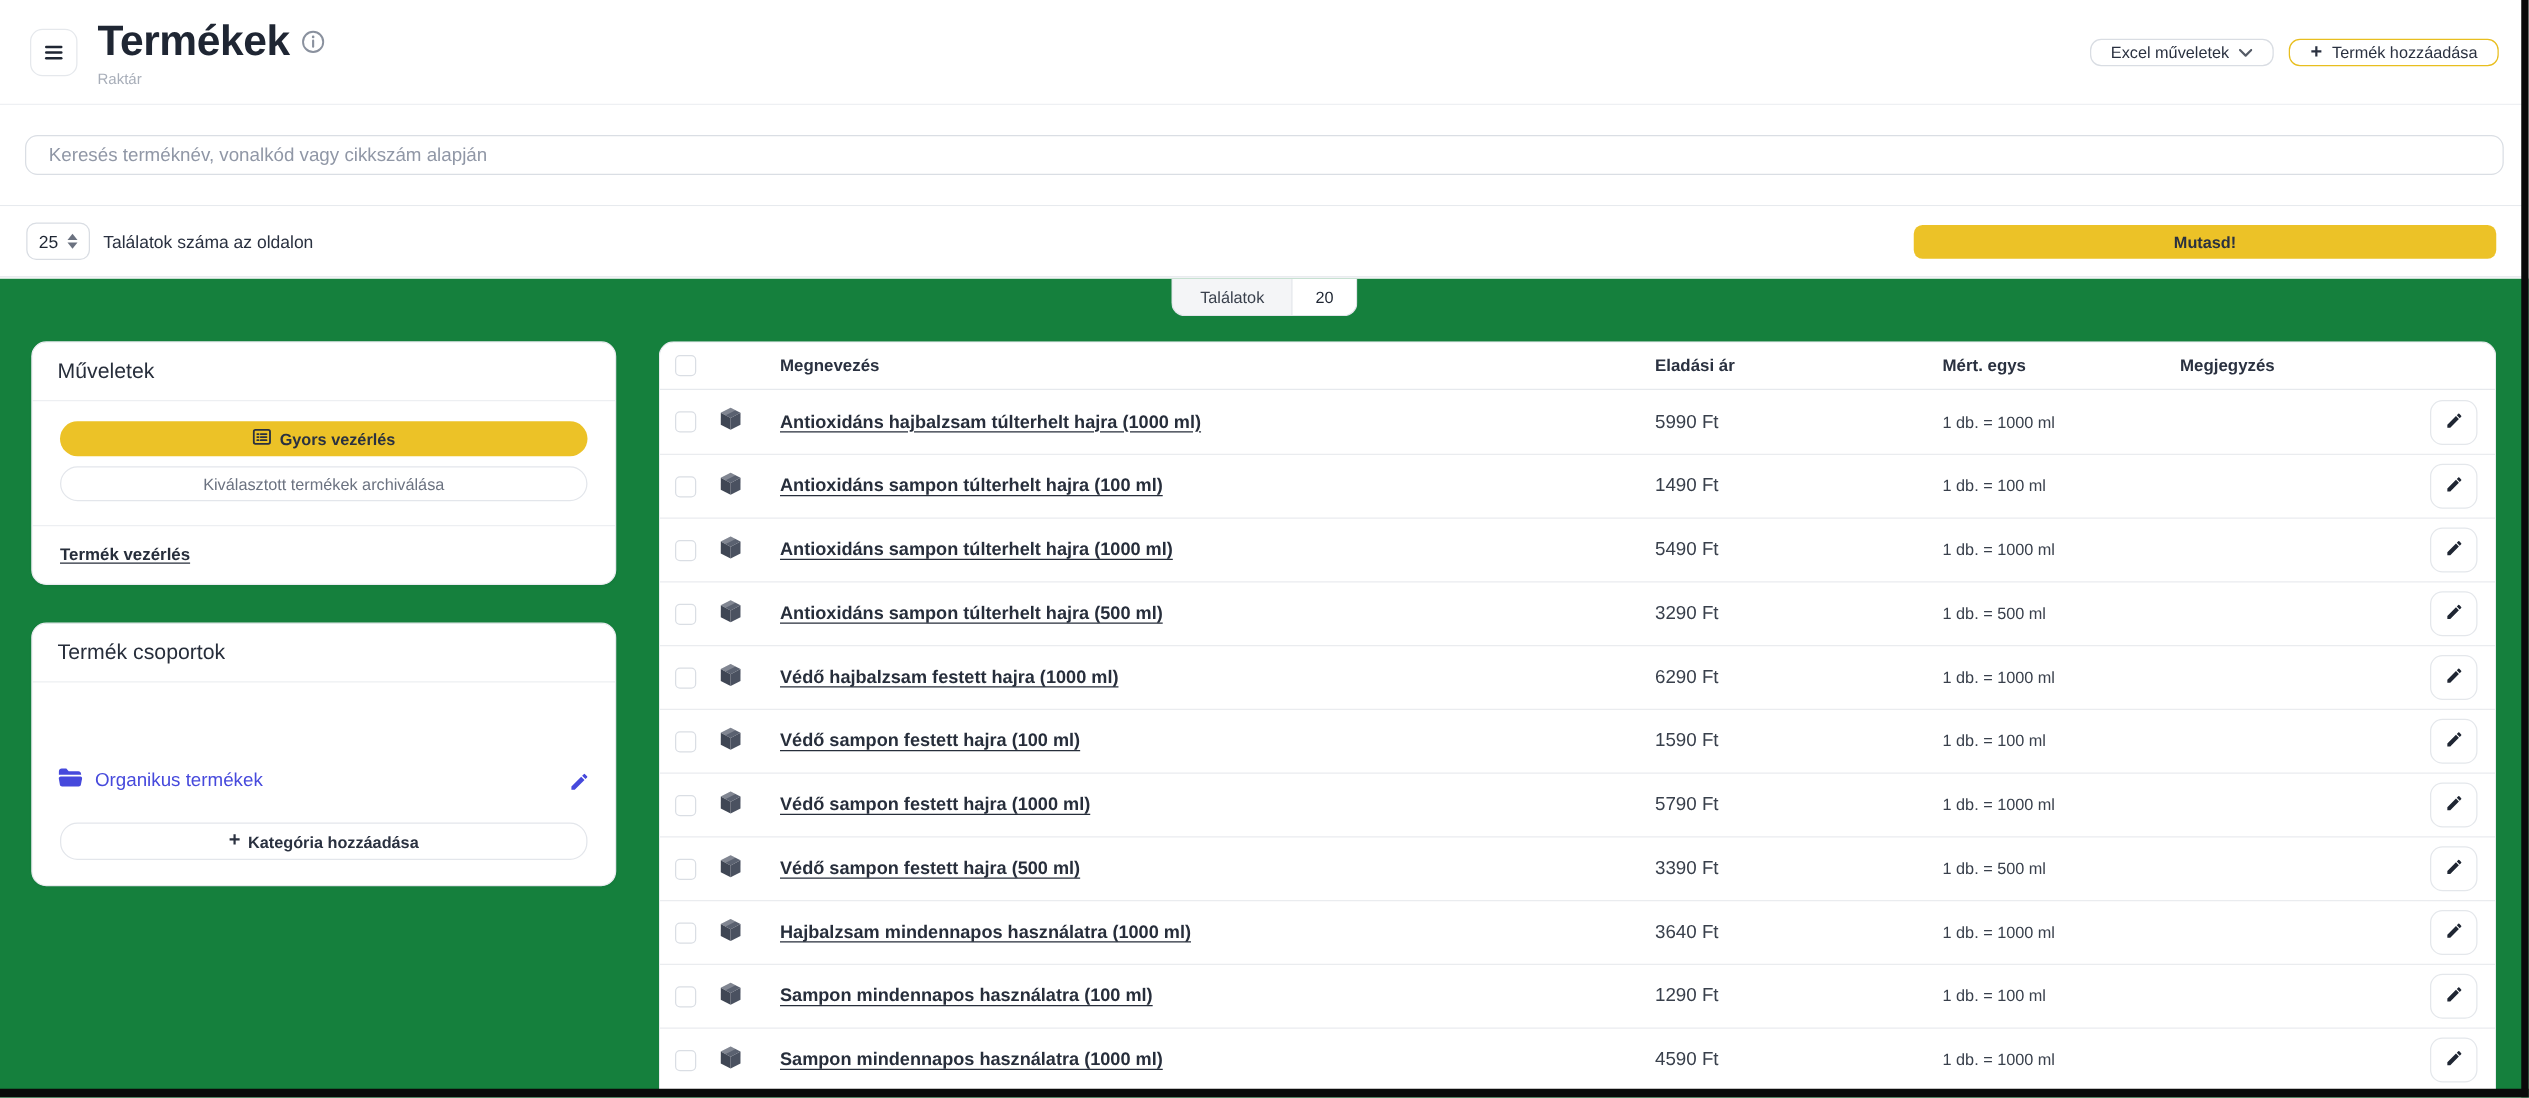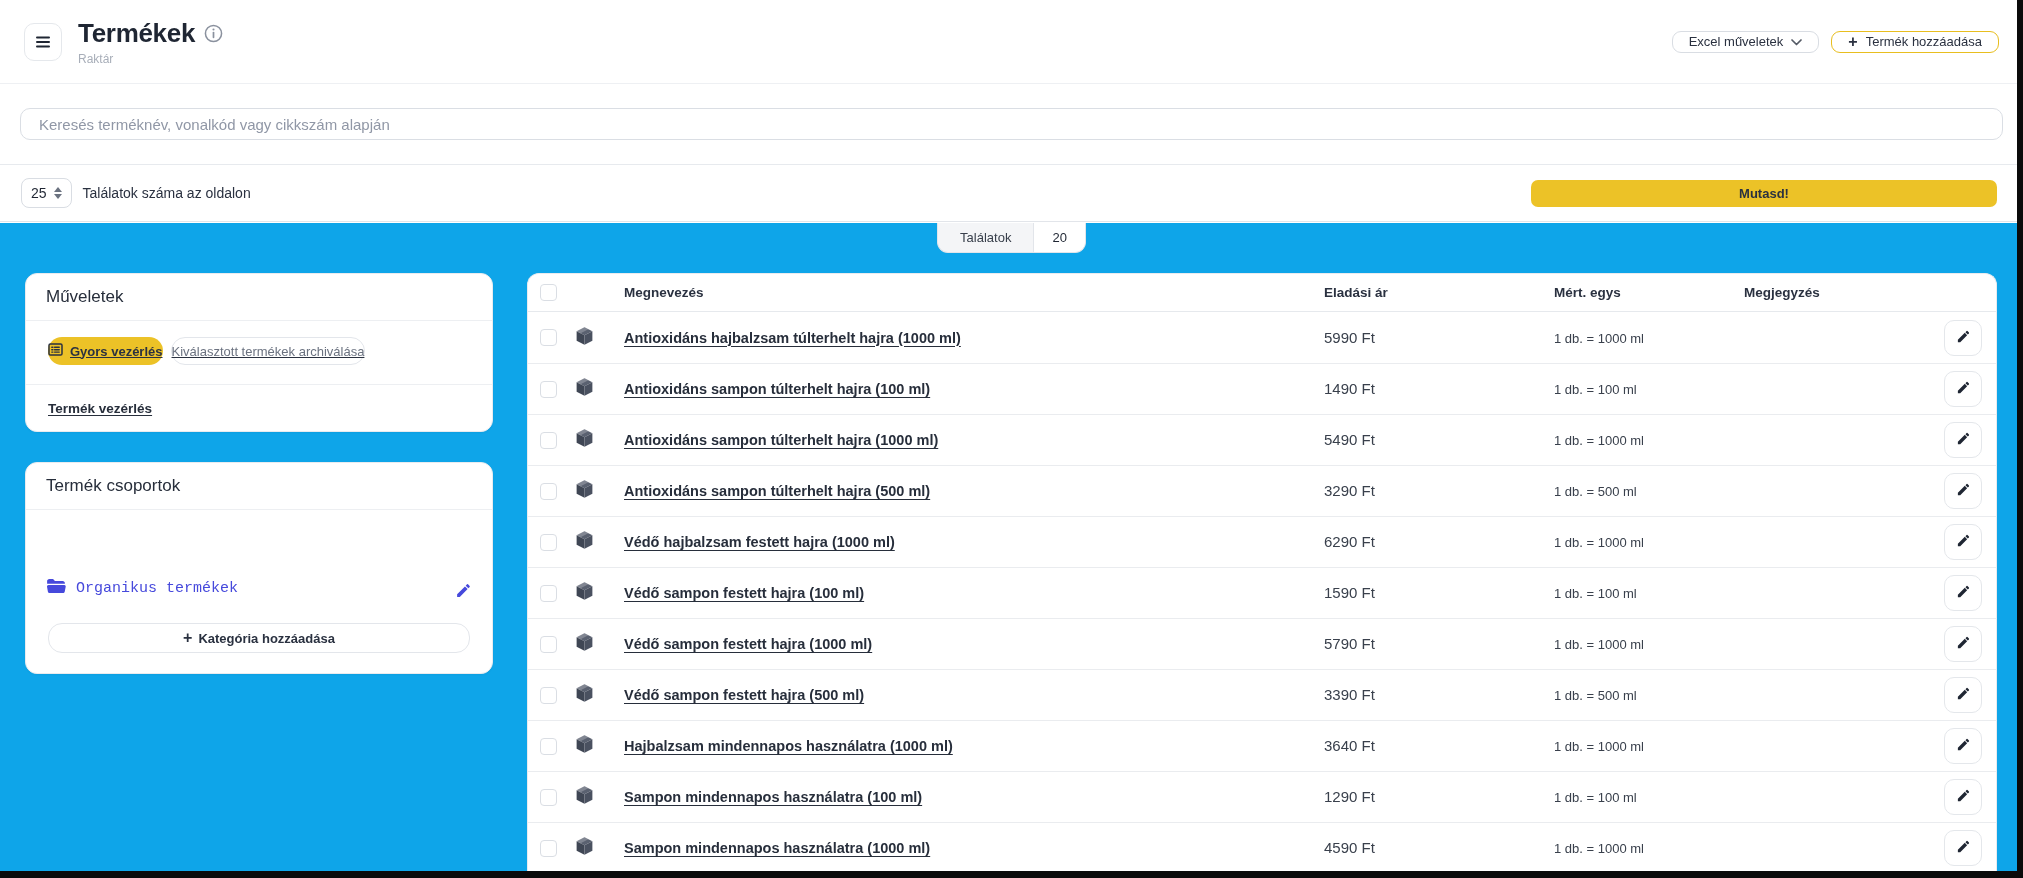--- a/index.html
+++ b/index.html
@@ -9,21 +9,21 @@
     font-family:"Liberation Sans", sans-serif; color:#2A3140;
   }
   
   .app-header { position:absolute; top:0; left:0; right:0; height:84px; background:#fff;
     border-bottom:1px solid #EEF0F3; display:flex; align-items:center; padding:0 24px; }
   .menu-btn { width:38px; height:38px; border:1px solid #E5E8EC; border-radius:10px; background:#fff;
     display:flex; align-items:center; justify-content:center; cursor:pointer; }
   .menu-btn svg { display:block; }
   .title-block { margin-left:16px; }
   .title-row { display:flex; align-items:center; gap:9px; }
-  .page-title { font-size:26px; font-weight:700; color:#1F2633; letter-spacing:-0.3px; }
+  .page-title { font-size:34px; font-weight:700; color:#1F2633; letter-spacing:-0.3px; }
   .info-icon { width:19px; height:19px; color:#8A919E; }
   .page-subtitle { font-size:12px; color:#A8AEB9; margin-top:3px; }
   .header-actions { margin-left:auto; display:flex; gap:12px; align-items:center; }
   .btn { display:inline-flex; align-items:center; justify-content:center; gap:8px; cursor:pointer;
     font-size:13px; color:#2A3140; background:#fff; border:1px solid #D9DDE3; border-radius:9px;
     height:22px; padding:0 16px; white-space:nowrap; }
   .btn-excel { font-weight:400; }
   .btn-add { border:1.5px solid #E8BE1F; font-weight:500; }
   .chev { color:#555B66; }
   .plus-glyph { font-size:16px; font-weight:700; line-height:1; }
@@ -40,42 +40,42 @@
     border:1px solid #D9DDE3; border-radius:8px; background:#fff; cursor:pointer; }
   .page-size-select .val { font-size:14px; color:#1F2633; }
   .updown { display:flex; flex-direction:column; gap:2px; }
   .updown i { display:block; width:0; height:0; border-left:4px solid transparent; border-right:4px solid transparent; }
   .updown .up { border-bottom:5px solid #6B7280; }
   .updown .down { border-top:5px solid #6B7280; }
   .page-size-label { margin-left:11px; font-size:14px; color:#2A3140; }
   .show-btn { margin-left:auto; width:466px; height:27px; background:#ECC227; border:none; border-radius:7px;
     font-size:13px; font-weight:600; color:#2A3140; cursor:pointer; font-family:inherit; }
   
-  .content { position:absolute; top:223px; left:0; right:0; bottom:0; background:#0ea5e9; overflow:hidden; }
+  .content { position:absolute; top:223px; left:0; right:0; bottom:0; background:#15803d; overflow:hidden; }
   .results-tab { width:max-content; margin:0 auto; display:flex; border:1px solid #E2E5EA; border-top:none;
     border-radius:0 0 11px 11px; overflow:hidden; background:#F4F5F7; height:30px; }
   .results-tab .tab-label { padding:0 22px; display:flex; align-items:center; font-size:13px; color:#39404C; }
   .results-tab .tab-count { padding:0 18px; display:flex; align-items:center; font-size:13px; color:#1F2633;
     background:#fff; border-left:1px solid #E2E5EA; }
   .layout { display:flex; align-items:flex-start; gap:34px; padding:20px 26px 0 25px; }
   
   .side-col { width:468px; flex:none; }
   .card { background:#fff; border:1px solid #E9EBEF; border-radius:12px; box-shadow:0 1px 2px rgba(16,24,40,.04); }
   .card-header { padding:13px 20px; border-bottom:1px solid #EDEFF2; font-size:17px; font-weight:500; color:#272E3B; }
-  .ops-body { padding:16px 22px 19px; display:flex; gap:8px;text-decoration:underline; }
+  .ops-body { padding:16px 22px 19px; display:flex; flex-direction:column; gap:8px; }
   .btn-quick { height:28px; border:none; border-radius:14px; background:#ECC227; color:#2A3140;
     font-size:13px; font-weight:600; cursor:pointer; display:flex; align-items:center; justify-content:center; gap:7px; font-family:inherit; }
   .btn-archive-sel { height:28px; border:1px solid #E3E6EB; border-radius:14px; background:#fff; color:#6B7280;
     font-size:13px; cursor:pointer; font-family:inherit; }
   .ops-footer { border-top:1px solid #EDEFF2; padding:14px 22px; }
   .link-dark { font-size:13.5px; font-weight:600; color:#272E3B; text-decoration:underline; text-underline-offset:2px; cursor:pointer; }
   .groups-card { margin-top:30px; }
   .groups-body { padding:20px 0 20px; }
   .groups-spacer { height:48px; }
-  .category-row { display:flex; align-items:flex-end; padding:0 20px;font-family:Liberation Mono, monospace; }
+  .category-row { display:flex; align-items:flex-end; padding:0 20px; }
   .category-link { display:flex; align-items:center; gap:10px; color:#4649DC; font-size:15px; cursor:pointer; }
   .category-edit { margin-left:auto; color:#4649DC; cursor:pointer; display:flex; }
   .btn-add-cat { margin:24px 22px 0; height:30px; width:calc(100% - 44px); border:1px solid #E3E6EB; border-radius:14px;
     background:#fff; color:#2A3140; font-size:13px; font-weight:600; cursor:pointer; font-family:inherit;
     display:flex; align-items:center; justify-content:center; gap:6px; }
   
   .table-card { flex:1; background:#fff; border:1px solid #E9EBEF; border-bottom:none; border-radius:12px 12px 0 0;
     overflow:hidden; }
   .t-row { display:flex; align-items:center; }
   .t-head { height:38px; border-bottom:1px solid #E6E9ED; }

